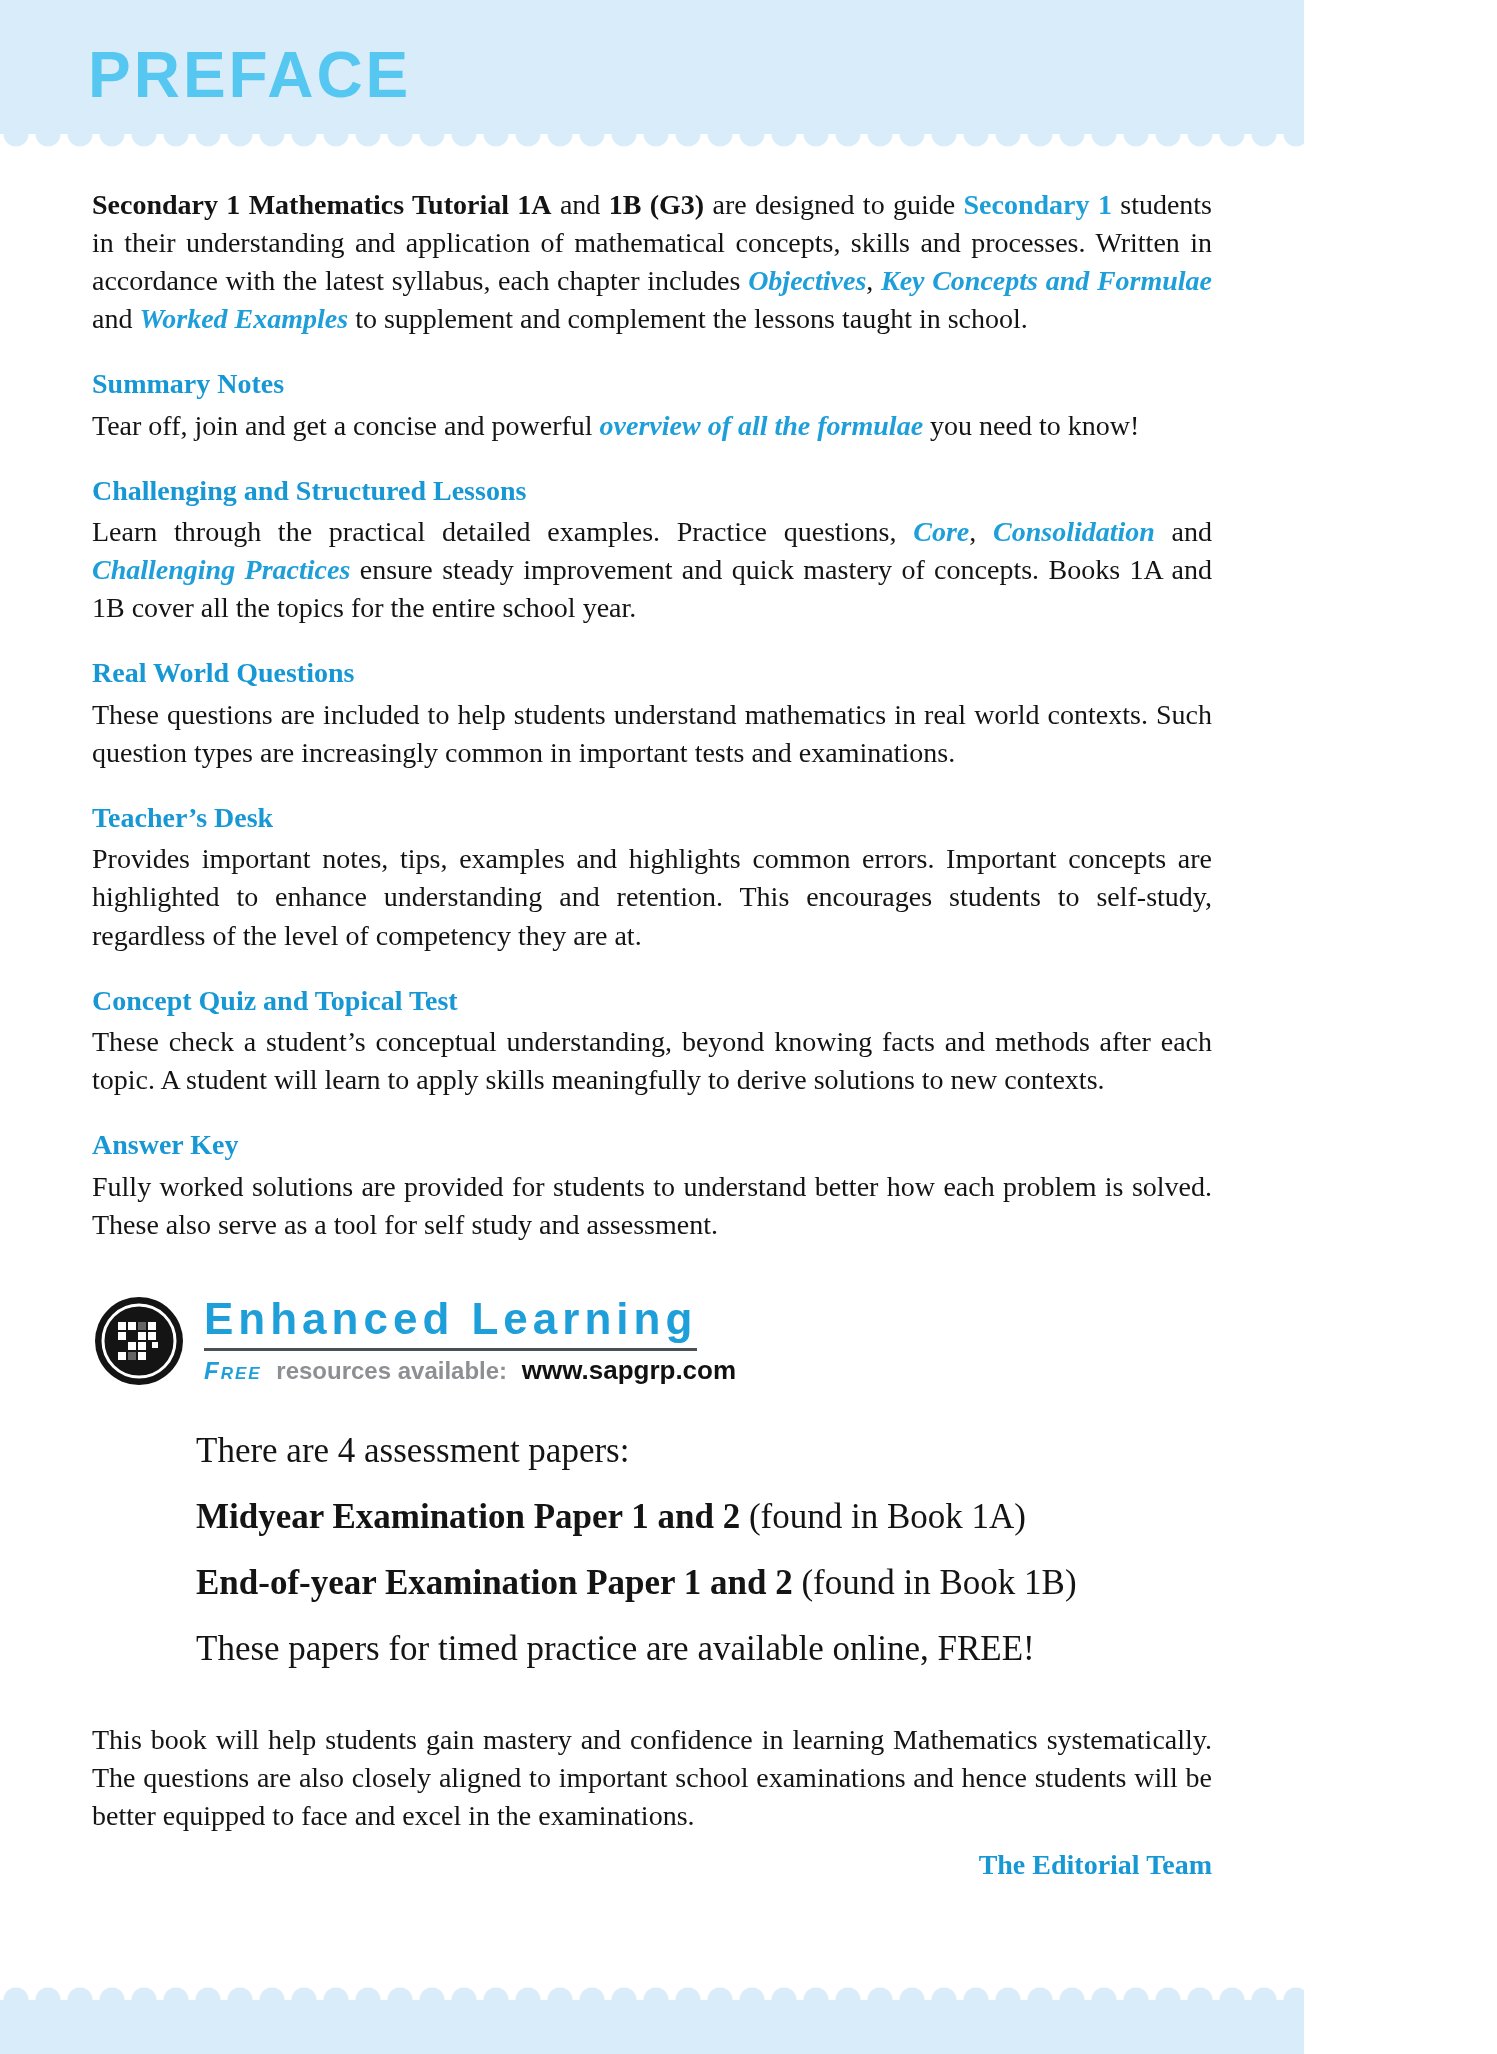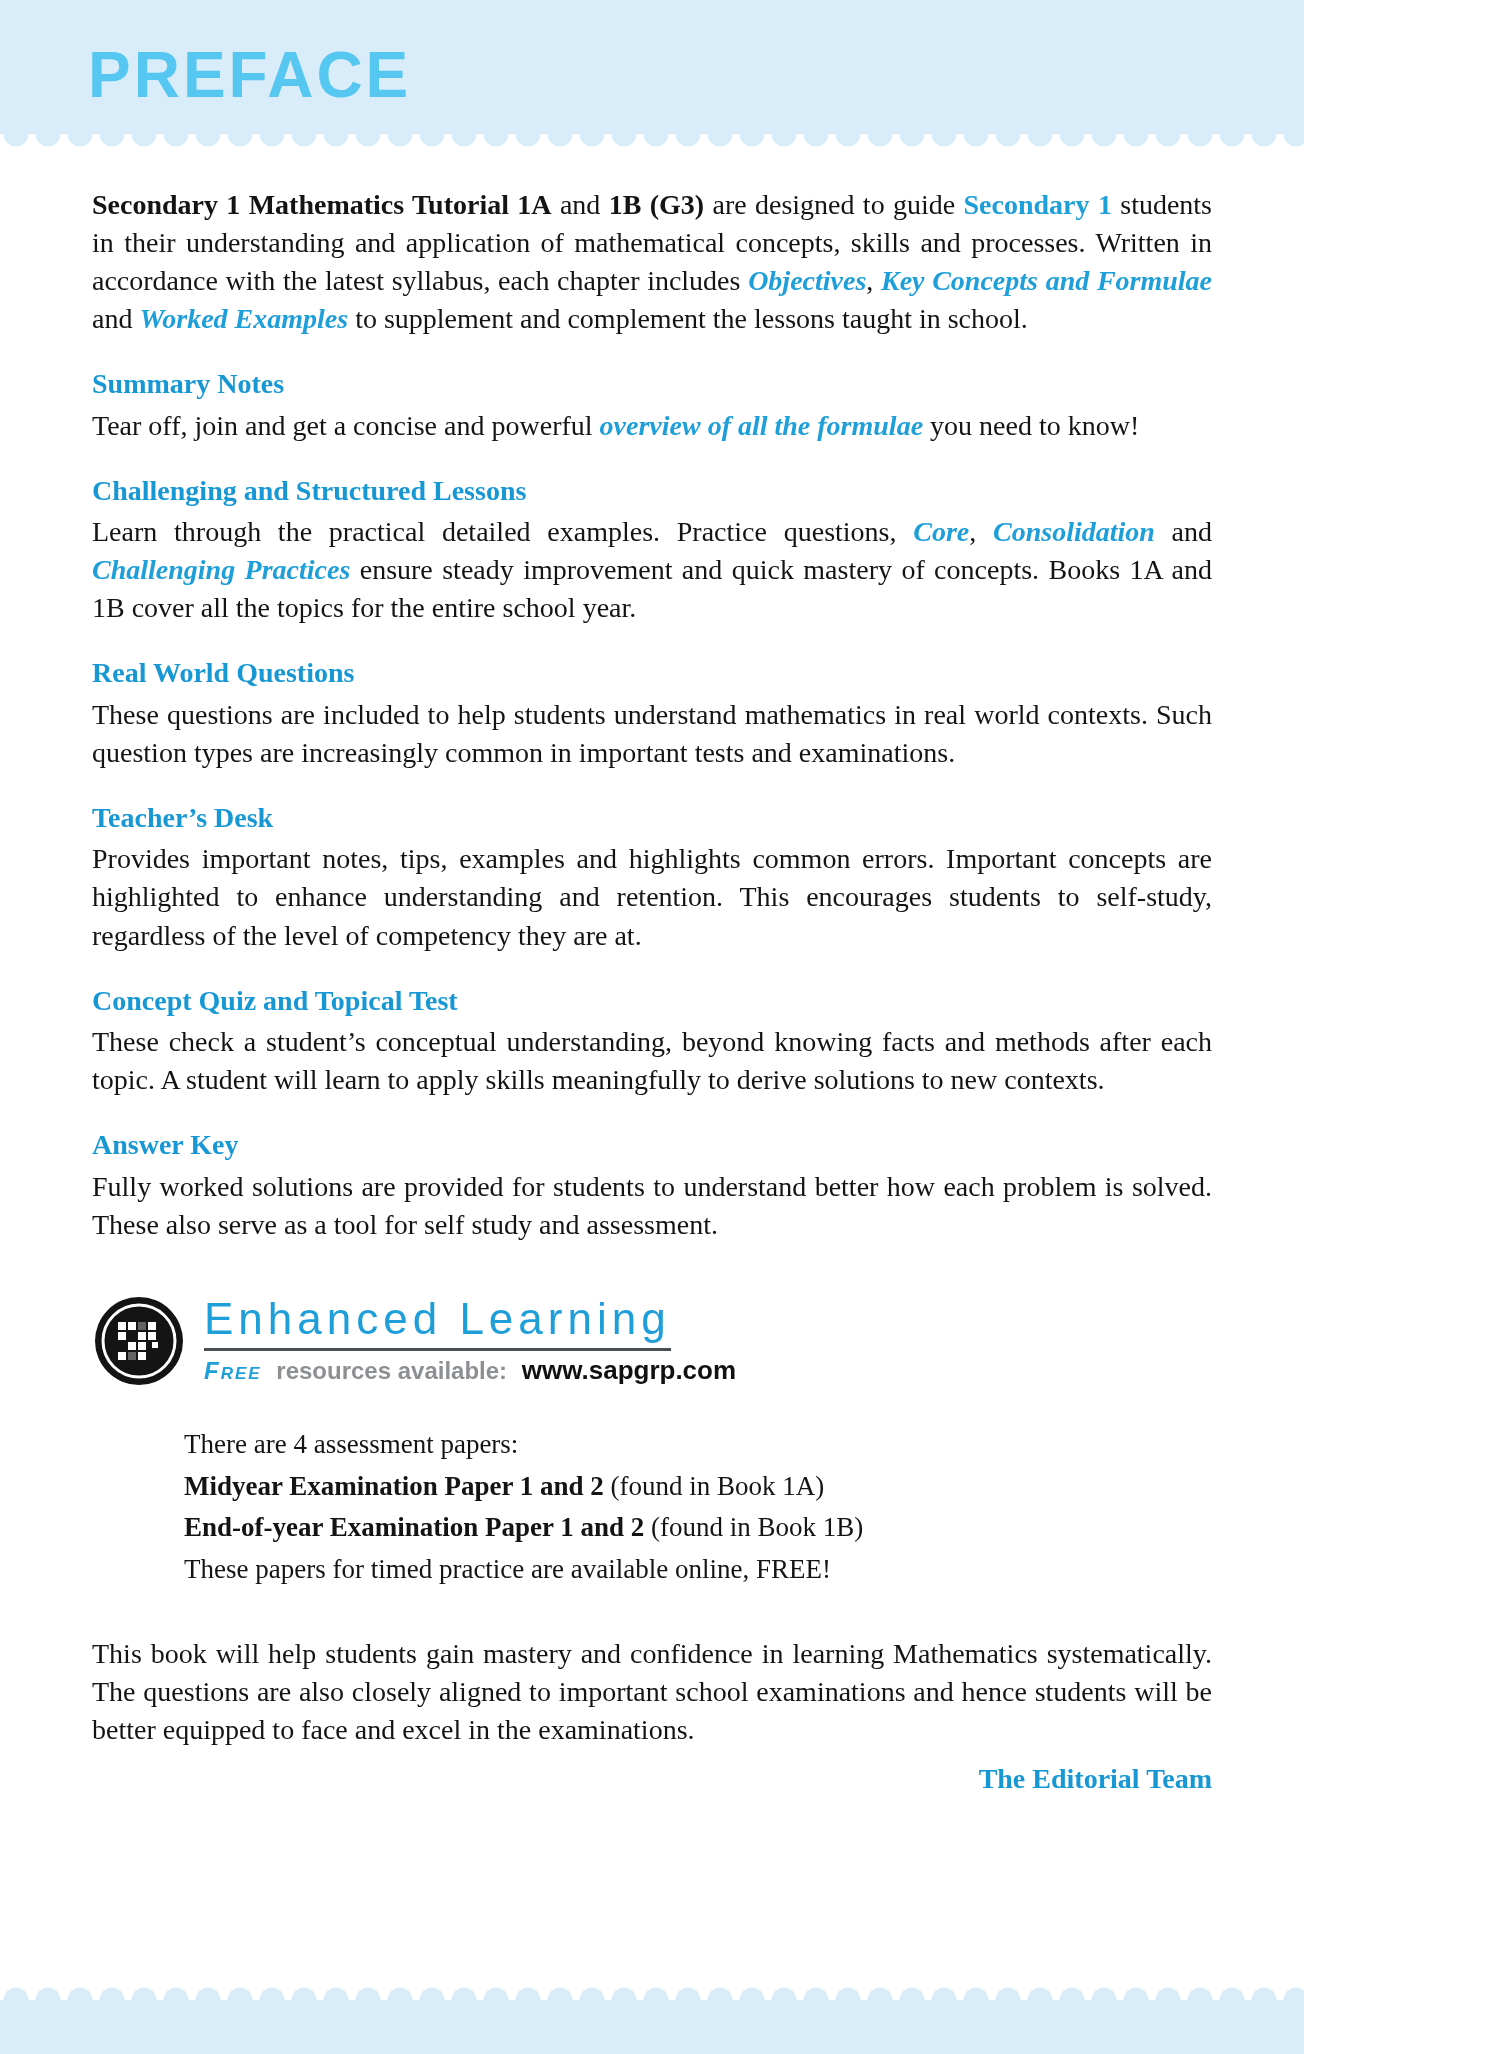--- a/index.html
+++ b/index.html
@@ -46,31 +46,31 @@
 
   .seg-bold{font-weight:700;}
   .seg-blue{color:var(--accent);}
   .seg-italic{font-style:italic;}
 
   
   .enhanced-block{display:flex;align-items:flex-start;gap:20px;margin-top:52px;margin-left:2px;}
   .enhanced-text{display:flex;flex-direction:column;}
   .enhanced-title{
     font-family:"Liberation Sans", sans-serif;
-    font-size:44px;font-weight:400;letter-spacing:5px;color:var(--accent);
+    font-size:44px;font-weight:700;letter-spacing:5px;color:var(--accent);
     border-bottom:3px solid #4a4f54;padding-bottom:6px;line-height:1.05;
     display:inline-block;width:fit-content;
   }
   .enhanced-sub{margin-top:4px;font-family:"Liberation Sans", sans-serif;font-size:24px;}
   .free-word{color:var(--accent);font-style:italic;font-variant:small-caps;font-weight:700;letter-spacing:2px;}
   .resources-word{color:var(--gray);font-weight:700;margin-left:8px;}
   .url-word{color:#111;font-weight:800;margin-left:8px;font-size:26px;}
 
   .assessment-block{margin:34px 0 0 92px;}
-  .assessment-line{font-size:27px;line-height:1.55;margin:0;}
+  .assessment-line{font-size:35px;line-height:1.55;margin:12px;}
 
   .closing{margin-top:44px;}
   .signature{
     margin-top:14px;text-align:right;
     font-size:28px;font-weight:700;color:var(--head-blue);
   }
 </style>
 </head>
 <body>
 

